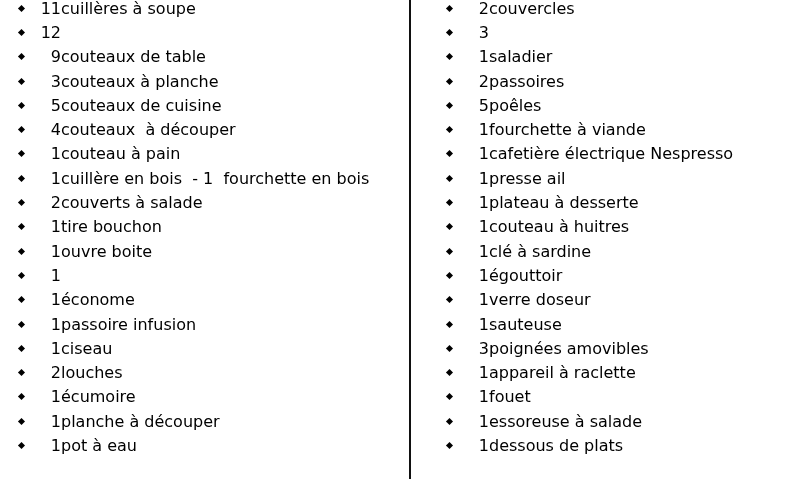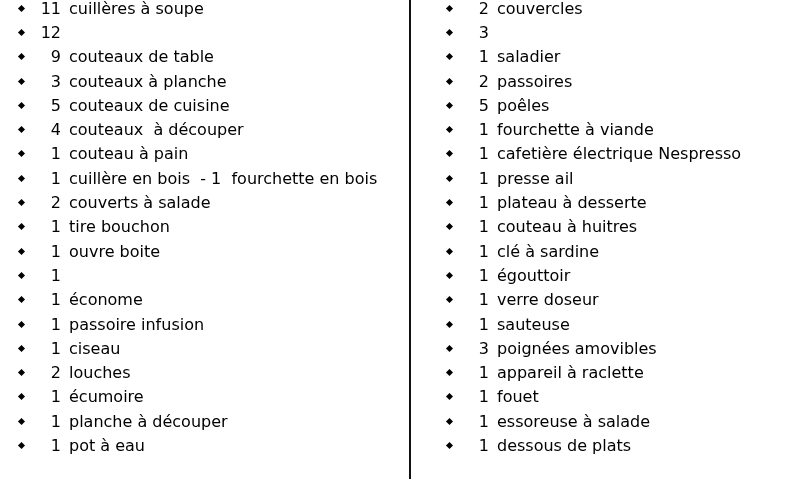--- a/index.html
+++ b/index.html
@@ -44,21 +44,21 @@
     margin-right: 13px;
     flex: 0 0 auto;
   }
   .qty {
     display: inline-block;
     width: 24px;
     text-align: right;
     flex: 0 0 auto;
   }
   .label {
-    margin-left: 8px;
+    margin-left: 0;
     white-space: pre;
   }
 </style>
 </head>
 <body>
 
 <div class="page" style="background: rgb(255, 255, 255); color: rgb(0, 0, 0);">
 
   <div class="col col-left">
 

